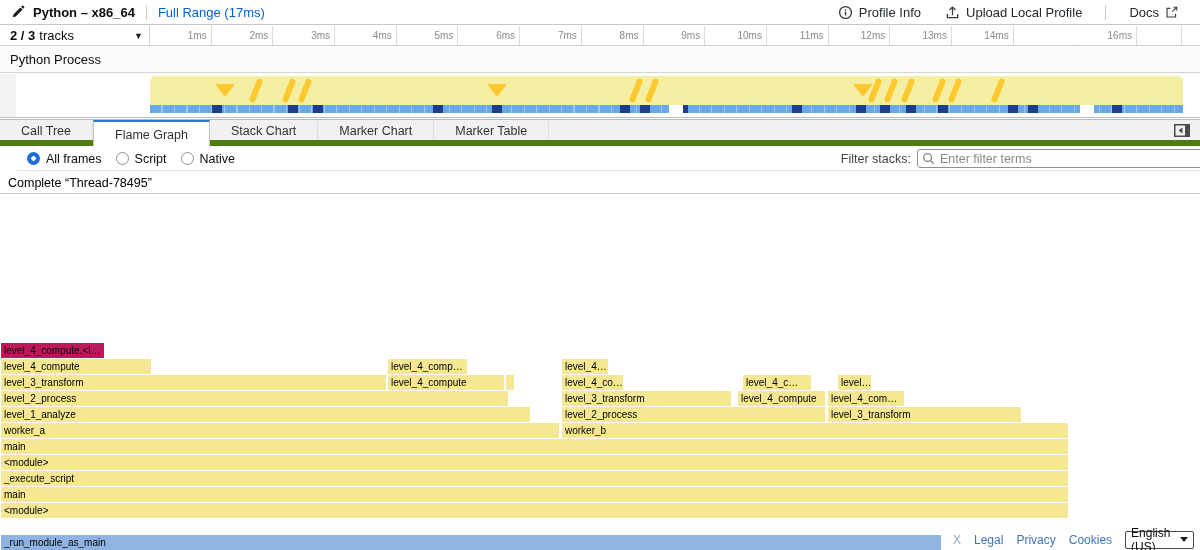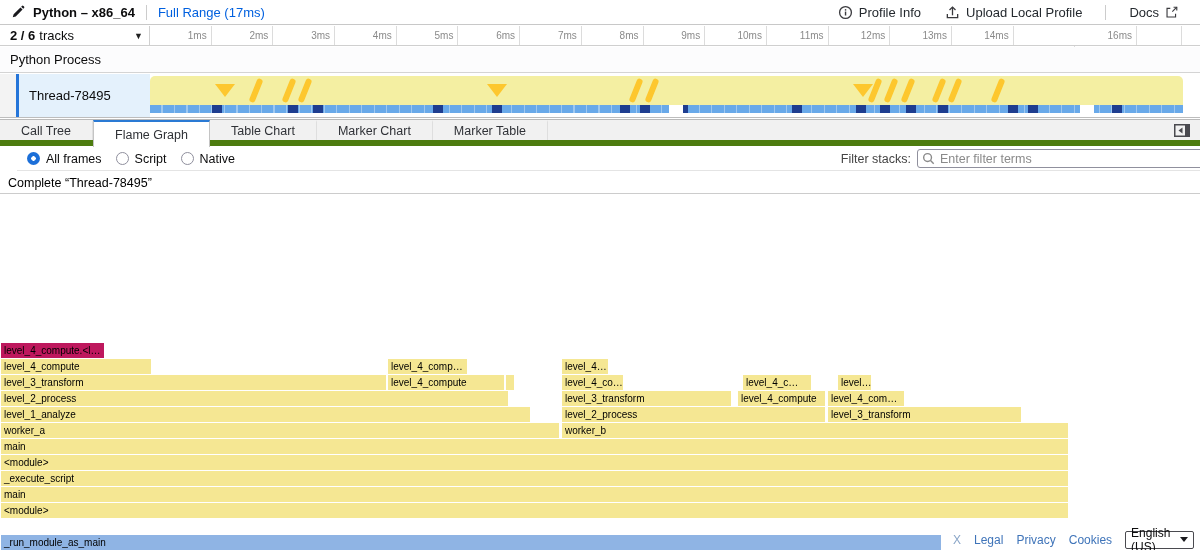--- a/index.html
+++ b/index.html
@@ -149,21 +149,21 @@
               <path d="M9 7 L14.5 1.5"></path>
               <path d="M10.5 1.5 H14.5 V5.5"></path>
             </svg>
         </span>
       </div>
     </div>
   </div>
 
   <div class="timeline-head">
     <div class="tracks-count-box">
-      <b>2 / 6</b>
+      <b>2 / 3</b>
       <span>tracks</span>
       <span class="tracks-dd">▼</span>
     </div>
     <div class="ruler" id="ruler">
         <div class="ruler-seg" style="width: 61.7px;">1ms</div>
         <div class="ruler-seg" style="width: 61.7px;">2ms</div>
         <div class="ruler-seg" style="width: 61.7px;">3ms</div>
         <div class="ruler-seg" style="width: 61.7px;">4ms</div>
         <div class="ruler-seg" style="width: 61.7px;">5ms</div>
         <div class="ruler-seg" style="width: 61.7px;">6ms</div>
@@ -180,23 +180,20 @@
         <div class="ruler-seg" style="width: 45px;"></div>
       </div>
   </div>
 
   <div class="process-row">
     <span>Python Process</span>
   </div>
 
   <div class="thread-row">
     <div class="thread-indent"></div>
-    <div class="thread-label">
-      <span>Thread-78495</span>
-    </div>
     <div class="thread-track">
       <div class="track-yellow" id="markerLane">
           <div class="marker-tri" style="left: 65px;"></div>
           <div class="marker-tri" style="left: 337px;"></div>
           <div class="marker-tri" style="left: 703px;"></div>
           <div class="marker-slash" style="left: 103px;"></div>
           <div class="marker-slash" style="left: 136px;"></div>
           <div class="marker-slash" style="left: 152px;"></div>
           <div class="marker-slash" style="left: 483px;"></div>
           <div class="marker-slash" style="left: 499px;"></div>
@@ -226,21 +223,21 @@
           <div class="strip-dark" style="left: 962px;"></div>
           <div class="strip-light" style="left: 519px;"></div>
           <div class="strip-light" style="left: 930px;"></div>
         </div>
     </div>
   </div>
 
   <div class="tabbar">
     <div class="tab">Call Tree</div>
     <div class="tab selected">Flame Graph</div>
-    <div class="tab">Table Chart</div>
+    <div class="tab">Stack Chart</div>
     <div class="tab">Marker Chart</div>
     <div class="tab">Marker Table</div>
     <span class="sidebar-toggle">
       <svg width="16" height="13" viewBox="0 0 16 13">
           <rect x="0.75" y="0.75" width="14.5" height="11.5" fill="none" stroke="#4a4a4f" stroke-width="1.5"></rect>
           <rect x="11" y="0.75" width="4.25" height="11.5" fill="#4a4a4f"></rect>
           <path d="M8.5 3.5 L4.5 6.5 L8.5 9.5 Z" fill="#4a4a4f"></path>
         </svg>
     </span>
   </div>

